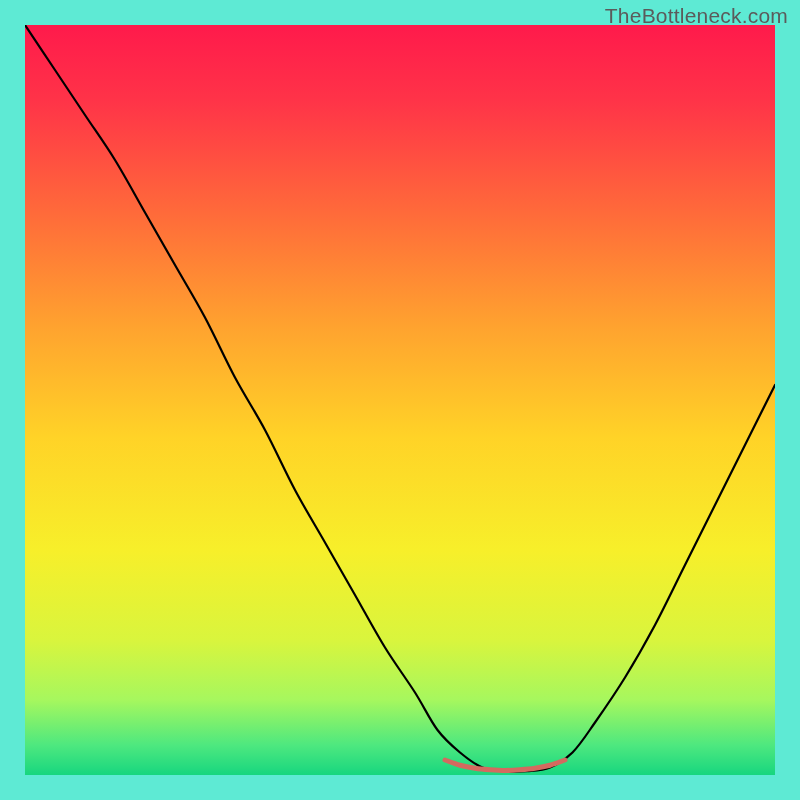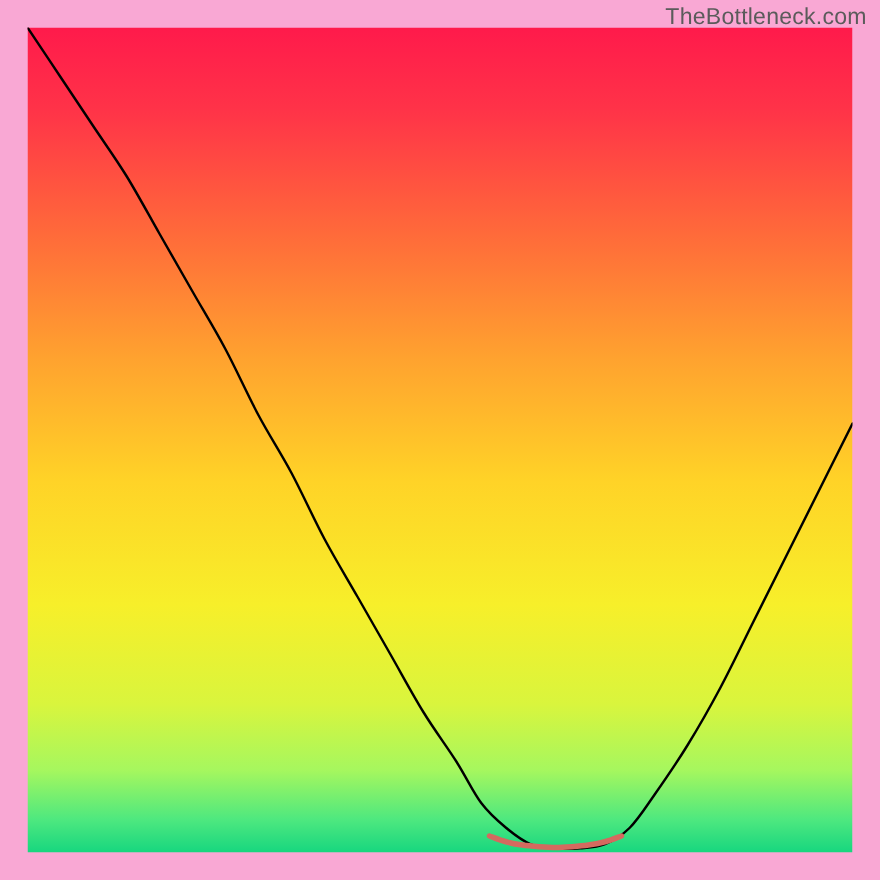--- a/index.html
+++ b/index.html
@@ -7,21 +7,21 @@
     padding: 0;
     width: 800px;
     height: 800px;
     background: #000;
     overflow: hidden;
     font-family: Arial, Helvetica, sans-serif;
   }
   .frame {
     position: absolute;
     inset: 0;
-    background: #f9a8d4;
+    background: #5eead4;
   }
   .plot {
     position: absolute;
     left: 25px;
     top: 25px;
     width: 750px;
     height: 750px;
   }
   .watermark {
     position: absolute;

